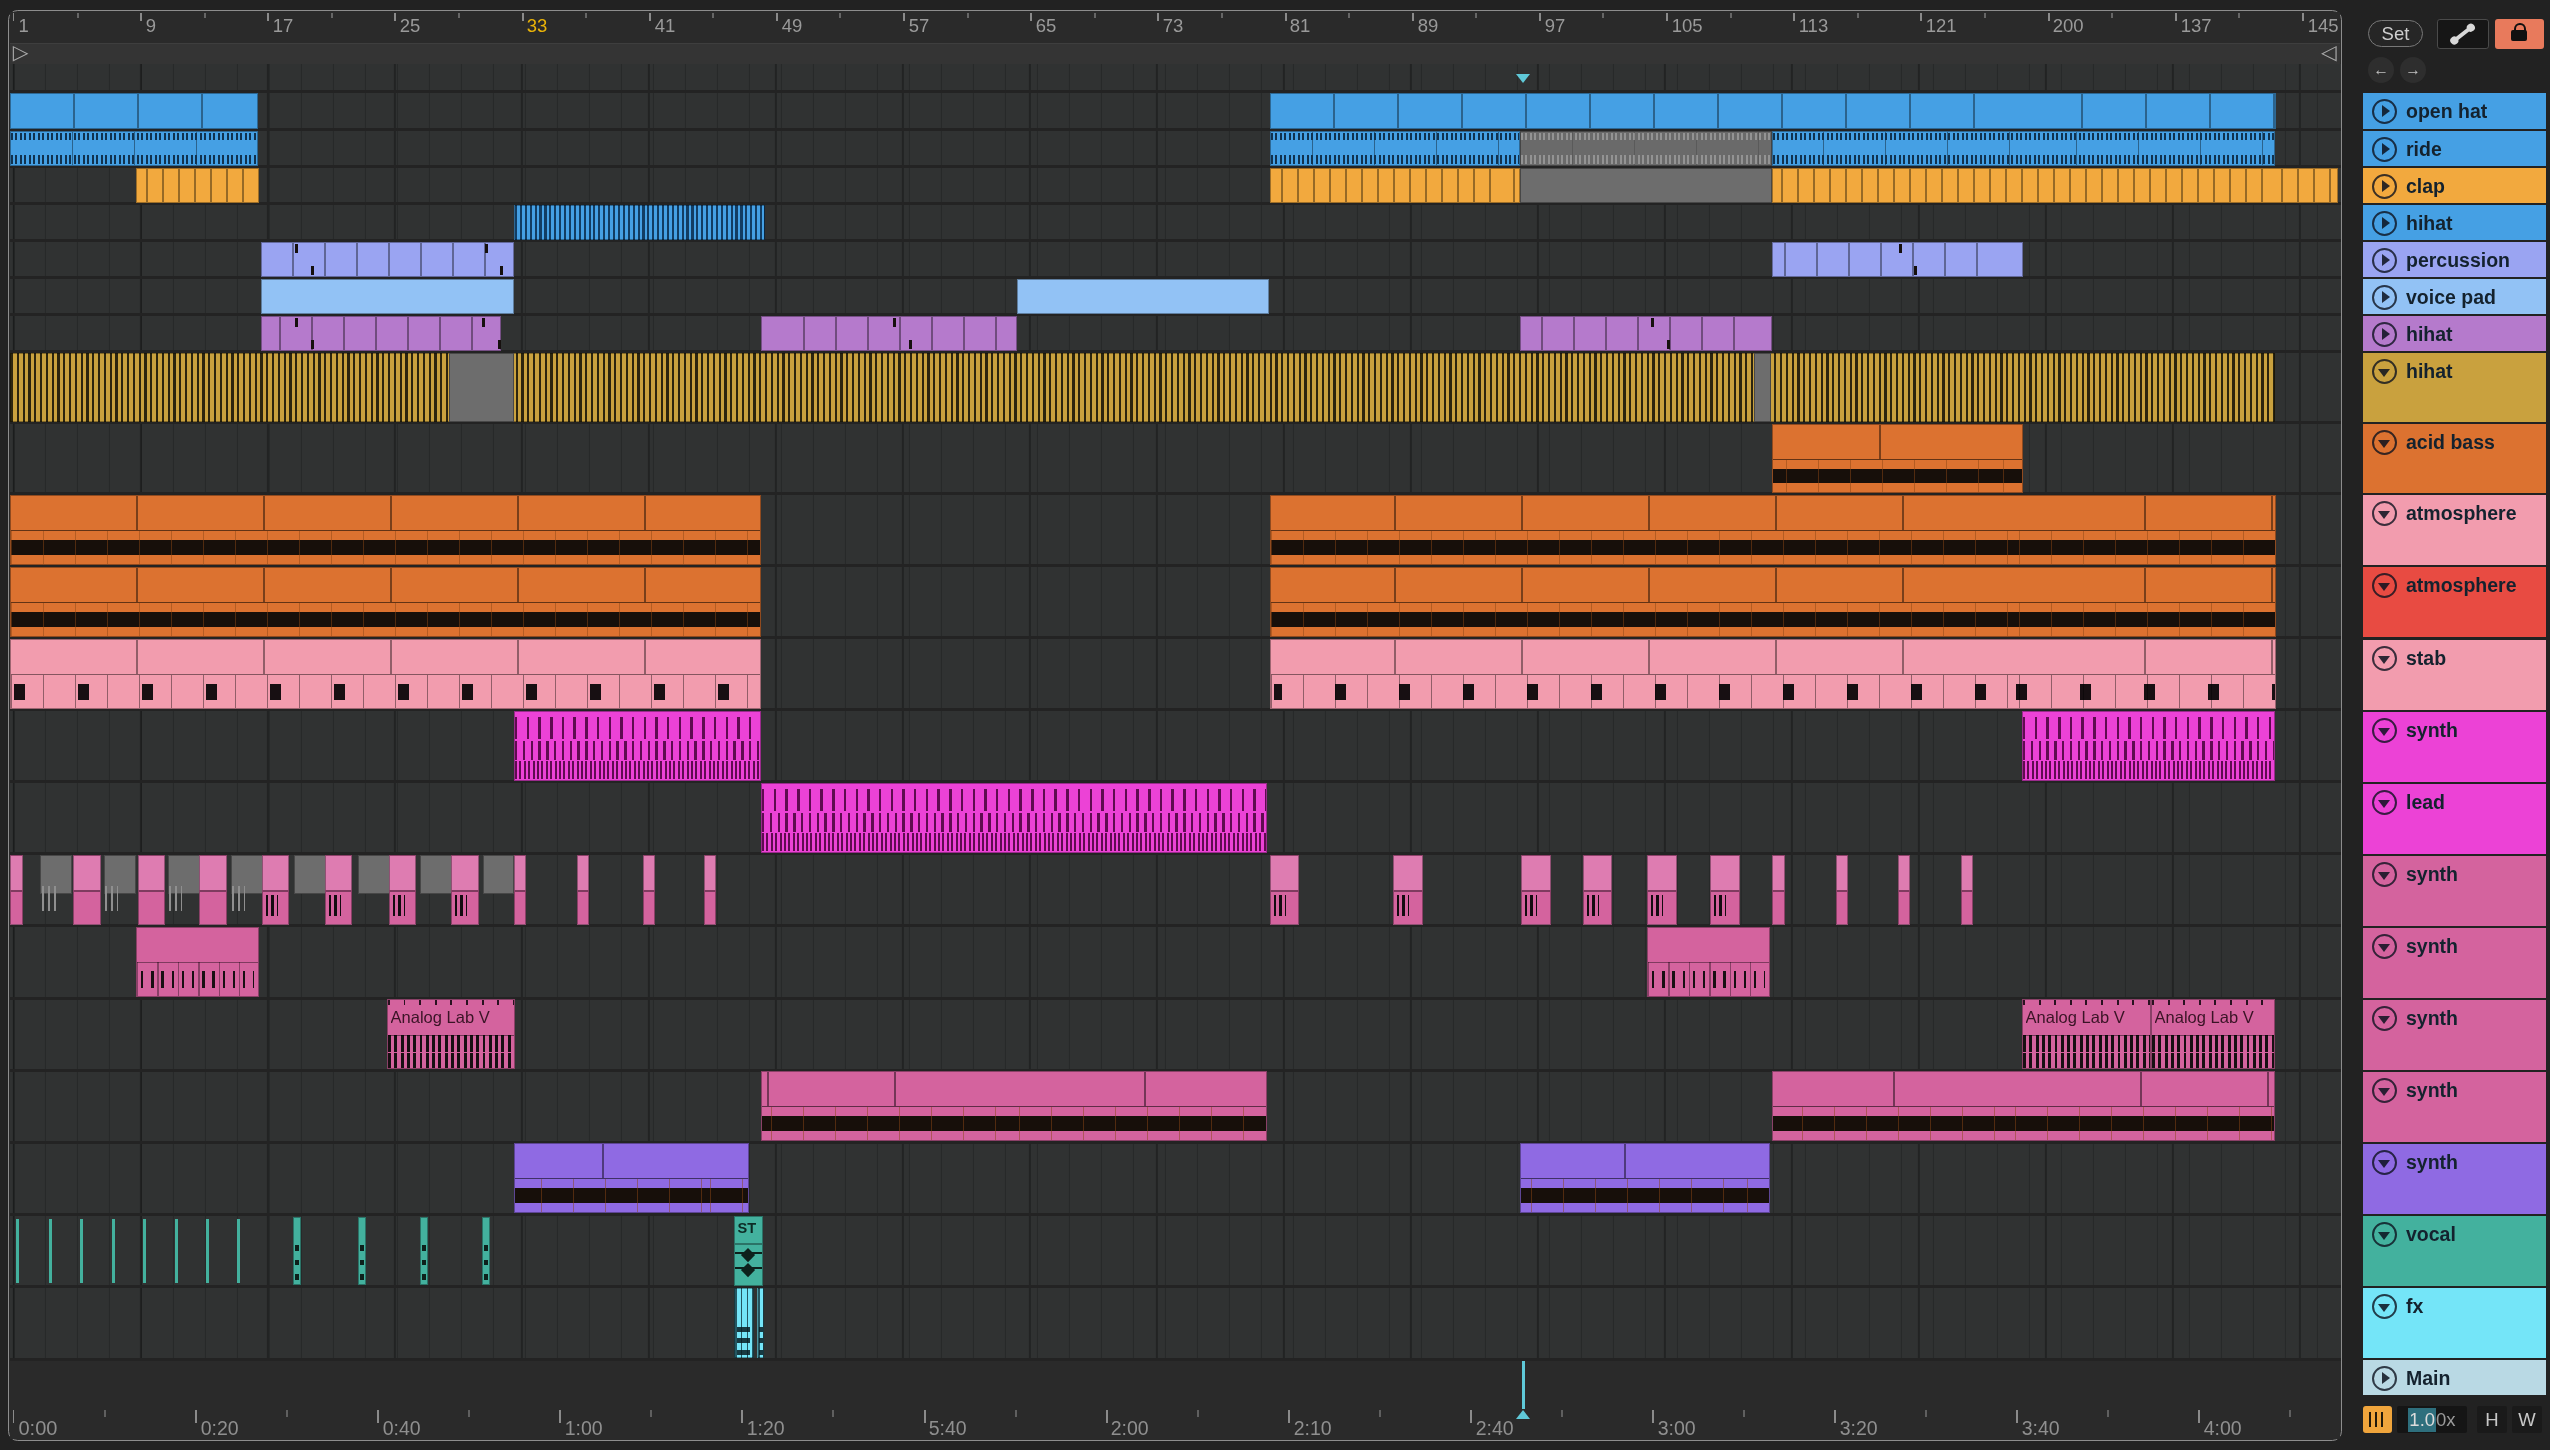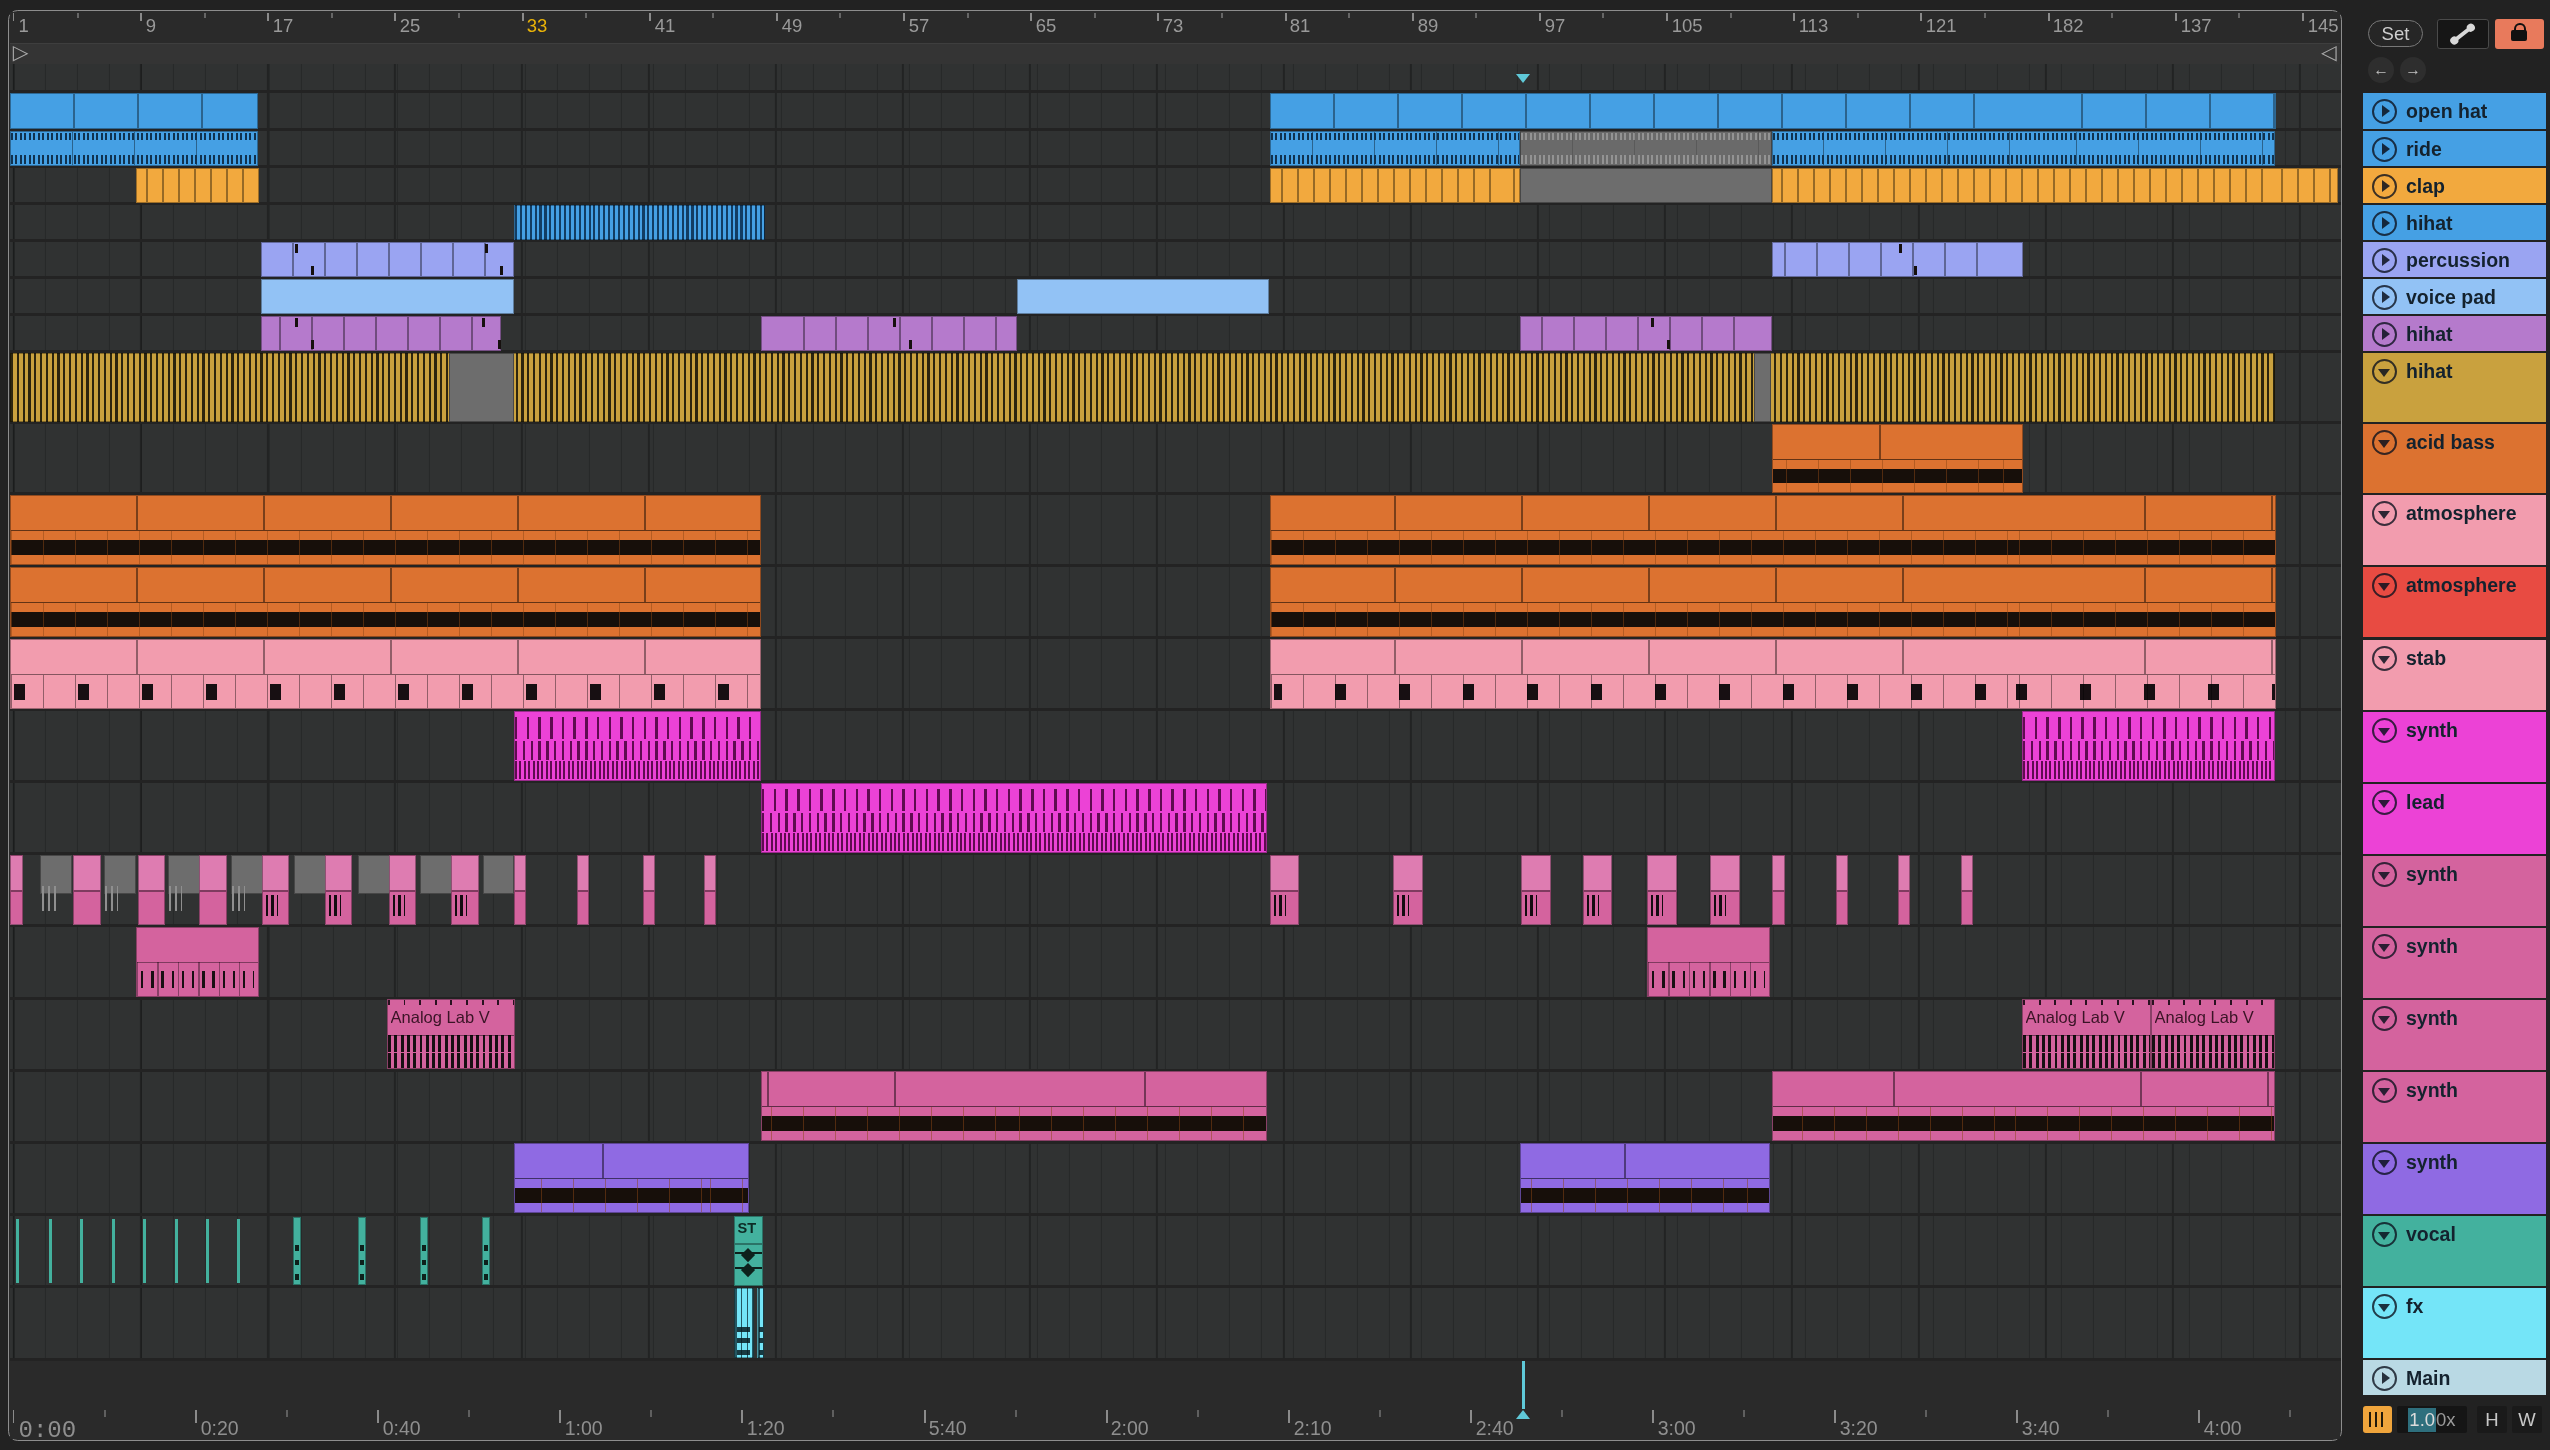--- a/index.html
+++ b/index.html
@@ -91,21 +91,21 @@
       <div style="position: absolute; left: 1656px; top: 1px; width: 1.9px; height: 8.8px; background: rgb(138, 138, 138);"></div>
       <div style="position: absolute; left: 1662px; top: 2.9px; font-size: 18.5px; color: rgb(154, 154, 154);">105</div>
       <div style="position: absolute; left: 1720px; top: 1px; width: 1.9px; height: 4.9px; background: rgb(102, 102, 102);"></div>
       <div style="position: absolute; left: 1783px; top: 1px; width: 1.9px; height: 8.8px; background: rgb(138, 138, 138);"></div>
       <div style="position: absolute; left: 1789px; top: 2.9px; font-size: 18.5px; color: rgb(154, 154, 154);">113</div>
       <div style="position: absolute; left: 1847px; top: 1px; width: 1.9px; height: 4.9px; background: rgb(102, 102, 102);"></div>
       <div style="position: absolute; left: 1910px; top: 1px; width: 1.9px; height: 8.8px; background: rgb(138, 138, 138);"></div>
       <div style="position: absolute; left: 1916px; top: 2.9px; font-size: 18.5px; color: rgb(154, 154, 154);">121</div>
       <div style="position: absolute; left: 1974px; top: 1px; width: 1.9px; height: 4.9px; background: rgb(102, 102, 102);"></div>
       <div style="position: absolute; left: 2038px; top: 1px; width: 1.9px; height: 8.8px; background: rgb(138, 138, 138);"></div>
-      <div style="position: absolute; left: 2043px; top: 2.9px; font-size: 18.5px; color: rgb(154, 154, 154);">182</div>
+      <div style="position: absolute; left: 2043px; top: 2.9px; font-size: 18.5px; color: rgb(154, 154, 154);">200</div>
       <div style="position: absolute; left: 2101px; top: 1px; width: 1.9px; height: 4.9px; background: rgb(102, 102, 102);"></div>
       <div style="position: absolute; left: 2165px; top: 1px; width: 1.9px; height: 8.8px; background: rgb(138, 138, 138);"></div>
       <div style="position: absolute; left: 2171px; top: 2.9px; font-size: 18.5px; color: rgb(154, 154, 154);">137</div>
       <div style="position: absolute; left: 2228px; top: 1px; width: 1.9px; height: 4.9px; background: rgb(102, 102, 102);"></div>
       <div style="position: absolute; left: 2292px; top: 1px; width: 1.9px; height: 8.8px; background: rgb(138, 138, 138);"></div>
       <div style="position: absolute; left: 2298px; top: 2.9px; font-size: 18.5px; color: rgb(154, 154, 154);">145</div>
     </div>
   <div class="abs" id="scrub"></div>
   <div class="abs loop-glyph" style="left:12.7px;top:43px;">▷</div>
   <div class="abs loop-glyph" style="left:2321px;top:43px;">◁</div>
@@ -508,21 +508,21 @@
         <div style="position: absolute; left: 724px; top: 0px; width: 20.4px; height: 100%; box-sizing: border-box; border: 1px solid rgba(0, 0, 0, 0.35); background: repeating-linear-gradient(90deg, rgba(10, 40, 48, 0.75) 0px, rgba(10, 40, 48, 0.75) 1.6px, transparent 1.6px, transparent 5.8px) rgb(116, 229, 248);">
           <div style="position: absolute; left: 15%; width: 70%; top: 45%; height: 52%; background-image: repeating-linear-gradient(0deg, rgba(8, 28, 34, 0.85) 0px, rgba(8, 28, 34, 0.85) 4.9px, transparent 4.9px, transparent 11.7px);"></div>
         </div>
         <div style="position: absolute; left: 747px; top: 0px; width: 7.8px; height: 100%; box-sizing: border-box; border: 1px solid rgba(0, 0, 0, 0.35); background: repeating-linear-gradient(90deg, rgba(10, 40, 48, 0.75) 0px, rgba(10, 40, 48, 0.75) 1.6px, transparent 1.6px, transparent 5.8px) rgb(116, 229, 248);">
           <div style="position: absolute; left: 15%; width: 70%; top: 45%; height: 52%; background-image: repeating-linear-gradient(0deg, rgba(8, 28, 34, 0.85) 0px, rgba(8, 28, 34, 0.85) 4.9px, transparent 4.9px, transparent 11.7px);"></div>
         </div>
       </div>
     </div>
   <div class="abs" id="timeruler">
       <div style="position: absolute; left: 2.9px; top: 1px; width: 1.9px; height: 12.7px; background: rgb(138, 138, 138);"></div>
-      <div style="position: absolute; left: 8.8px; top: 7.8px; font-size: 24px; color: rgb(143, 143, 143); font-family: Liberation Mono, monospace;">0:00</div>
+      <div style="position: absolute; left: 8.8px; top: 7.8px; font-size: 20px; color: rgb(143, 143, 143);">0:00</div>
       <div style="position: absolute; left: 94px; top: 1px; width: 1.9px; height: 6.8px; background: rgb(95, 95, 95);"></div>
       <div style="position: absolute; left: 185px; top: 1px; width: 1.9px; height: 12.7px; background: rgb(138, 138, 138);"></div>
       <div style="position: absolute; left: 191px; top: 7.8px; font-size: 19.5px; color: rgb(143, 143, 143);">0:20</div>
       <div style="position: absolute; left: 276px; top: 1px; width: 1.9px; height: 6.8px; background: rgb(95, 95, 95);"></div>
       <div style="position: absolute; left: 367px; top: 1px; width: 1.9px; height: 12.7px; background: rgb(138, 138, 138);"></div>
       <div style="position: absolute; left: 373px; top: 7.8px; font-size: 19.5px; color: rgb(143, 143, 143);">0:40</div>
       <div style="position: absolute; left: 458px; top: 1px; width: 1.9px; height: 6.8px; background: rgb(95, 95, 95);"></div>
       <div style="position: absolute; left: 549px; top: 1px; width: 1.9px; height: 12.7px; background: rgb(138, 138, 138);"></div>
       <div style="position: absolute; left: 555px; top: 7.8px; font-size: 19.5px; color: rgb(143, 143, 143);">1:00</div>
       <div style="position: absolute; left: 640px; top: 1px; width: 1.9px; height: 6.8px; background: rgb(95, 95, 95);"></div>

